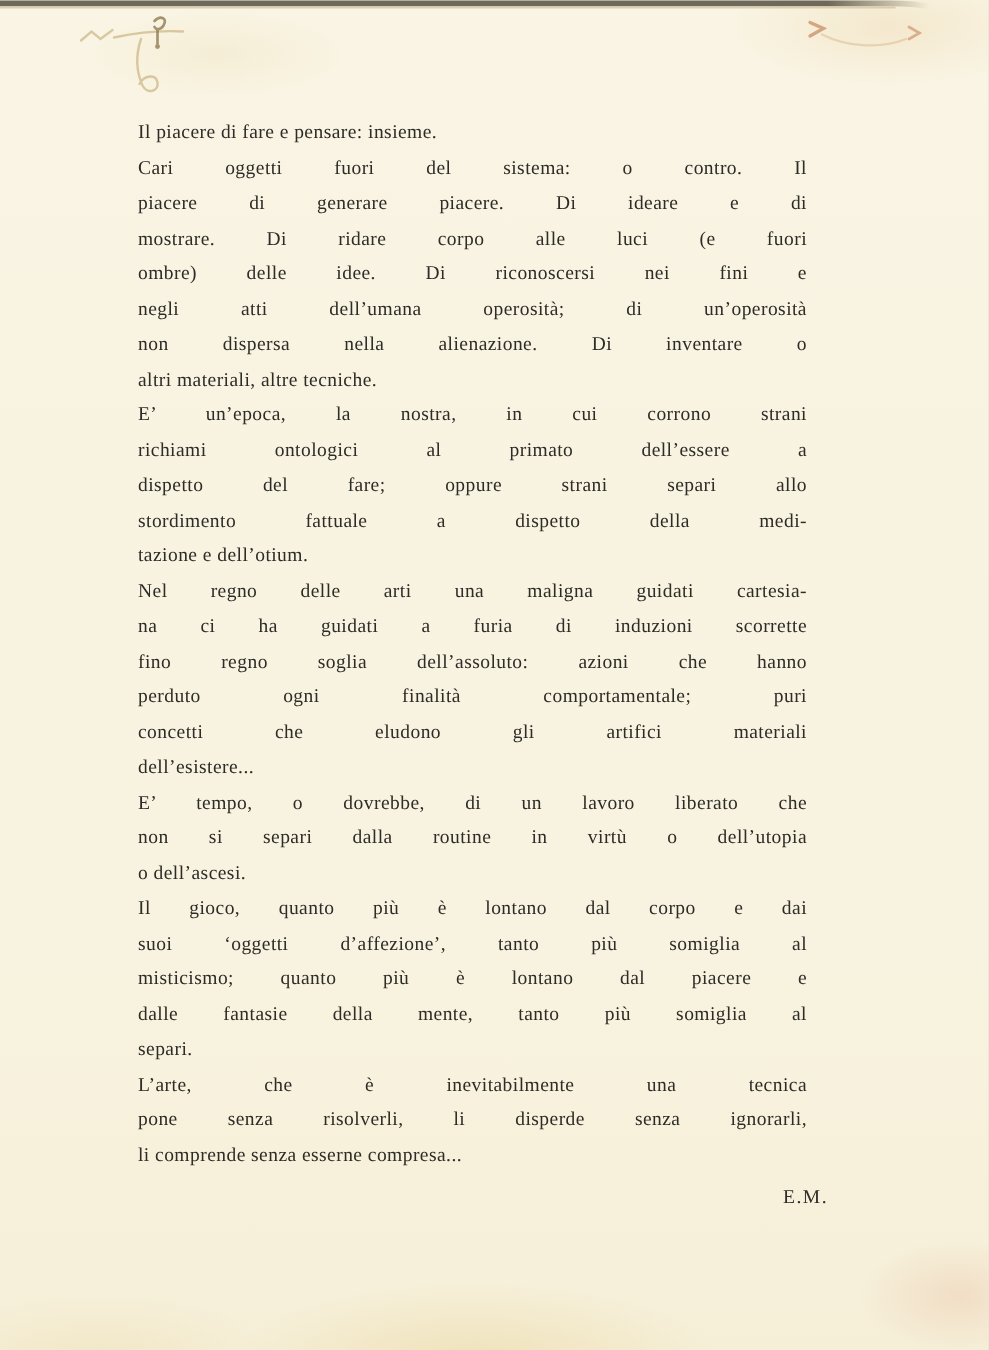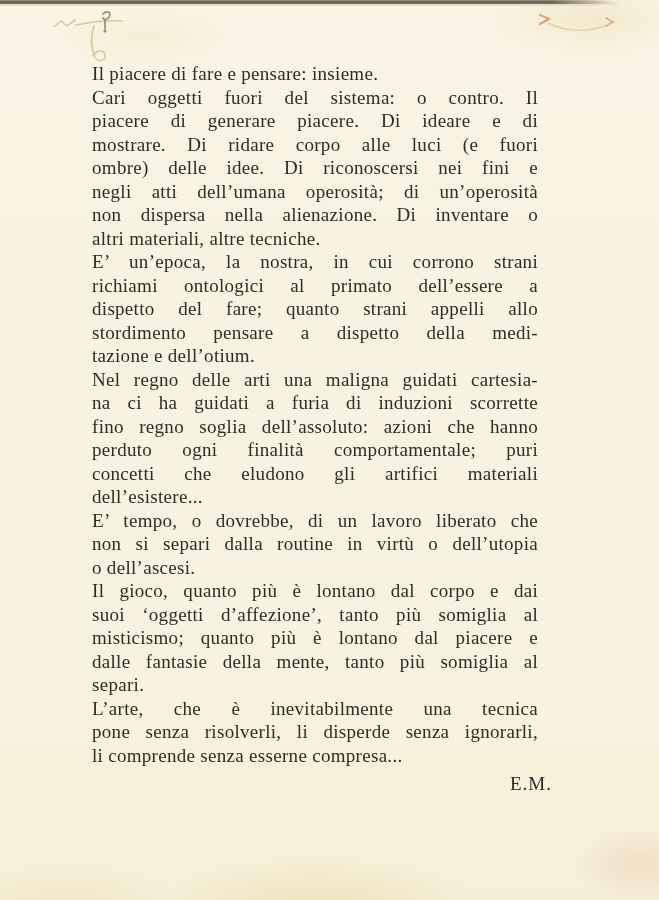--- a/index.html
+++ b/index.html
@@ -19,23 +19,23 @@
     color: #2e2c27;
   }
   .top-edge-svg { position: absolute; top: 0; left: 0; }
   .mark-svg { position: absolute; }
   .mark-left  { top: 4px;  left: 42px; }
   .mark-right { top: 4px;  left: 518px; }
 
   .text-block {
     position: absolute;
     left: 92px;
-    top: 62px;
+    top: 76px;
     width: 446px;
-    font-size: 19px;
+    font-size: 13px;
     line-height: 23.5px;
     letter-spacing: 0.3px;
   }
   .line { text-align: justify; text-align-last: justify; }
   .line.last { text-align: left; text-align-last: left; }
   .signature {
     text-align: right;
     text-align-last: right;
     margin-top: 5px;
     margin-right: -14px;
@@ -85,22 +85,22 @@
         <div class="line last">Il piacere di fare e pensare: insieme.</div>
         <div class="line">Cari oggetti fuori del sistema: o contro. Il</div>
         <div class="line">piacere di generare piacere. Di ideare e di</div>
         <div class="line">mostrare. Di ridare corpo alle luci (e fuori</div>
         <div class="line">ombre) delle idee. Di riconoscersi nei fini e</div>
         <div class="line">negli atti dell’umana operosità; di un’operosità</div>
         <div class="line">non dispersa nella alienazione. Di inventare o</div>
         <div class="line last">altri materiali, altre tecniche.</div>
         <div class="line">E’ un’epoca, la nostra, in cui corrono strani</div>
         <div class="line">richiami ontologici al primato dell’essere a</div>
-        <div class="line">dispetto del fare; quanto strani appelli allo</div>
-        <div class="line">stordimento pensare a dispetto della medi-</div>
+        <div class="line">dispetto del fare; oppure strani separi allo</div>
+        <div class="line">stordimento fattuale a dispetto della medi-</div>
         <div class="line last">tazione e dell’otium.</div>
         <div class="line">Nel regno delle arti una maligna guidati cartesia-</div>
         <div class="line">na ci ha guidati a furia di induzioni scorrette</div>
         <div class="line">fino regno soglia dell’assoluto: azioni che hanno</div>
         <div class="line">perduto ogni finalità comportamentale; puri</div>
         <div class="line">concetti che eludono gli artifici materiali</div>
         <div class="line last">dell’esistere...</div>
         <div class="line">E’ tempo, o dovrebbe, di un lavoro liberato che</div>
         <div class="line">non si separi dalla routine in virtù o dell’utopia</div>
         <div class="line last">o dell’ascesi.</div>

